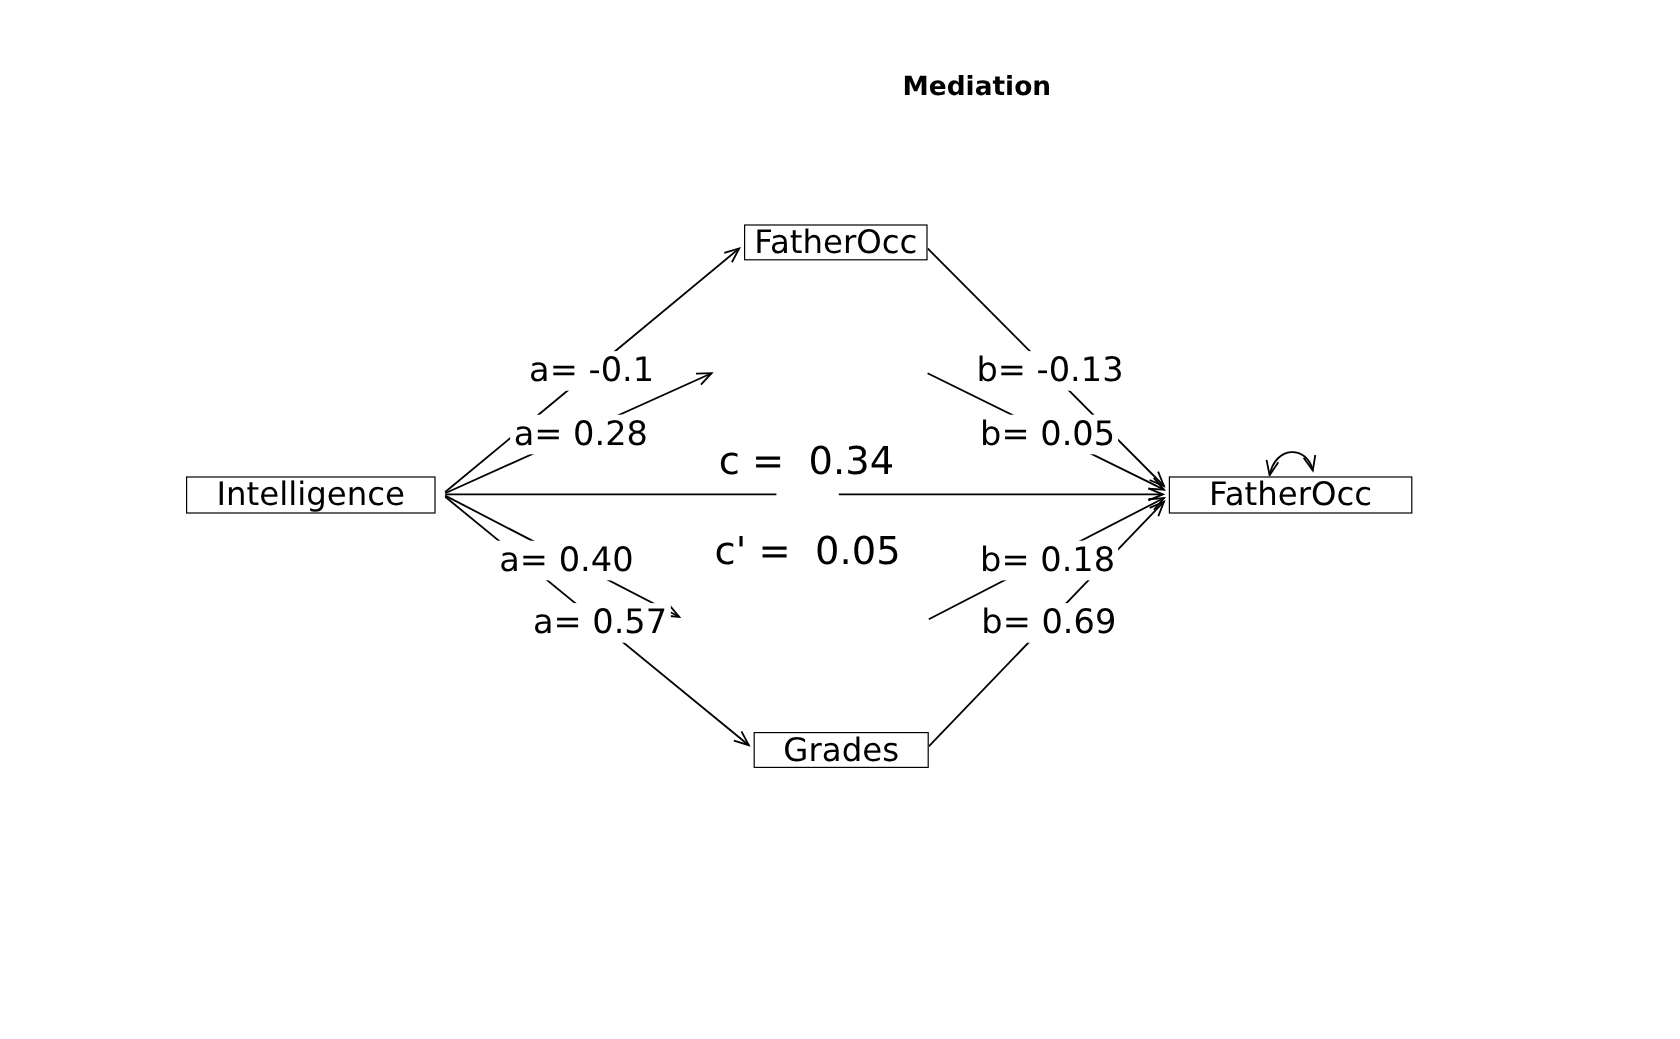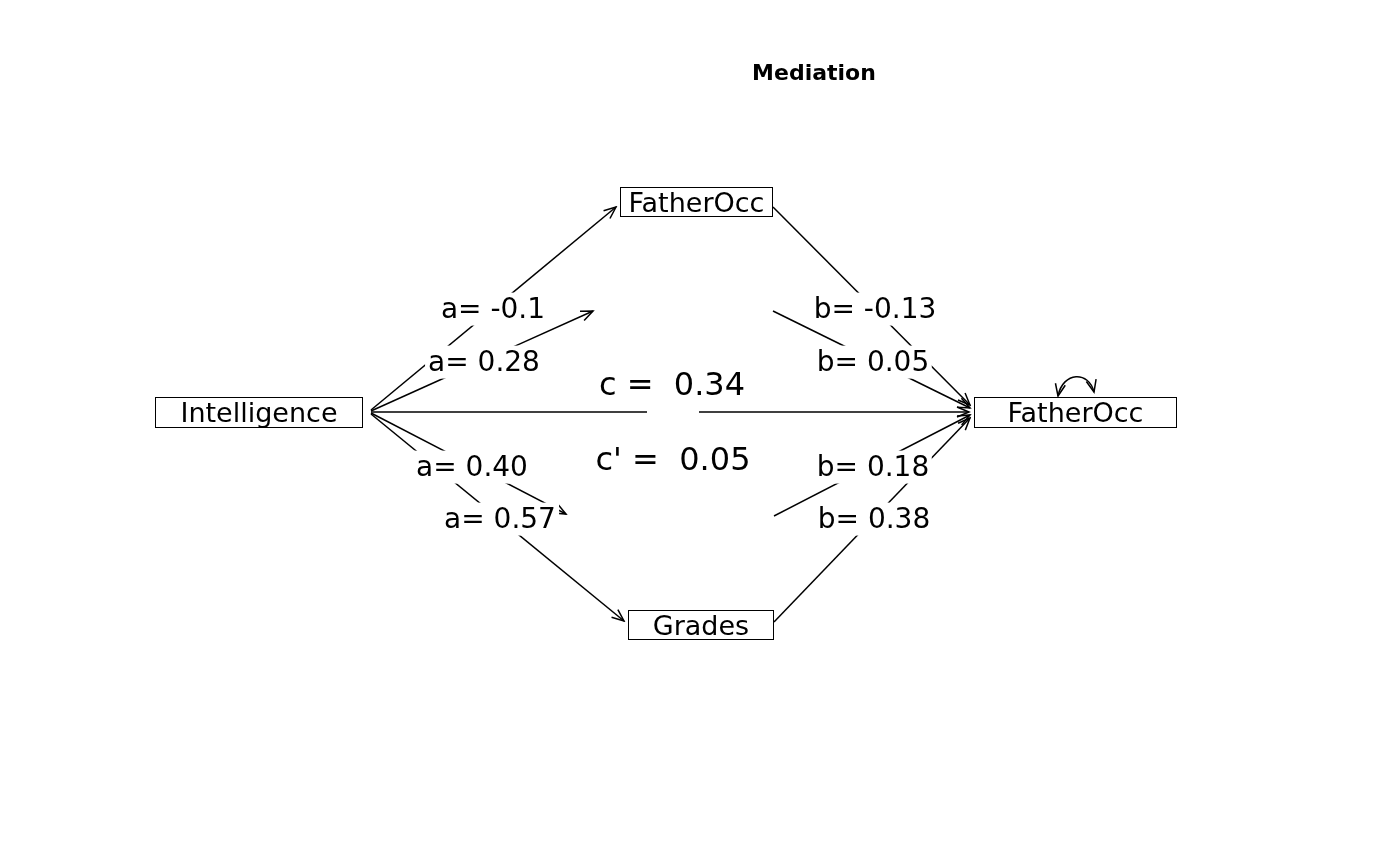--- a/index.html
+++ b/index.html
@@ -102,18 +102,18 @@
   <div class="node" style="left:628px; top:610px; width:146px; height:30px;">Grades</div>
 
   <div class="edge-label" style="left:493px; top:309px;">a= -0.1</div>
   <div class="edge-label" style="left:484px; top:362px;">a= 0.28</div>
   <div class="edge-label" style="left:472px; top:467px;">a= 0.40</div>
   <div class="edge-label" style="left:500px; top:519px;text-align:center;">a= 0.57</div>
 
   <div class="edge-label" style="left:875px; top:309px;">b= -0.13</div>
   <div class="edge-label" style="left:873px; top:362px;">b= 0.05</div>
   <div class="edge-label" style="left:873px; top:467px;">b= 0.18</div>
-  <div class="edge-label" style="left:874px; top:519px;">b= 0.38</div>
+  <div class="edge-label" style="left:874px; top:519px;">b= 0.69</div>
 
   <div class="edge-label c-label" style="left:672px; top:385px;">c =  0.34</div>
   <div class="edge-label c-label" style="left:673px; top:441px;margin-top:19px;">c' =  0.05</div>
 
 </div>
 
 </body></html>

